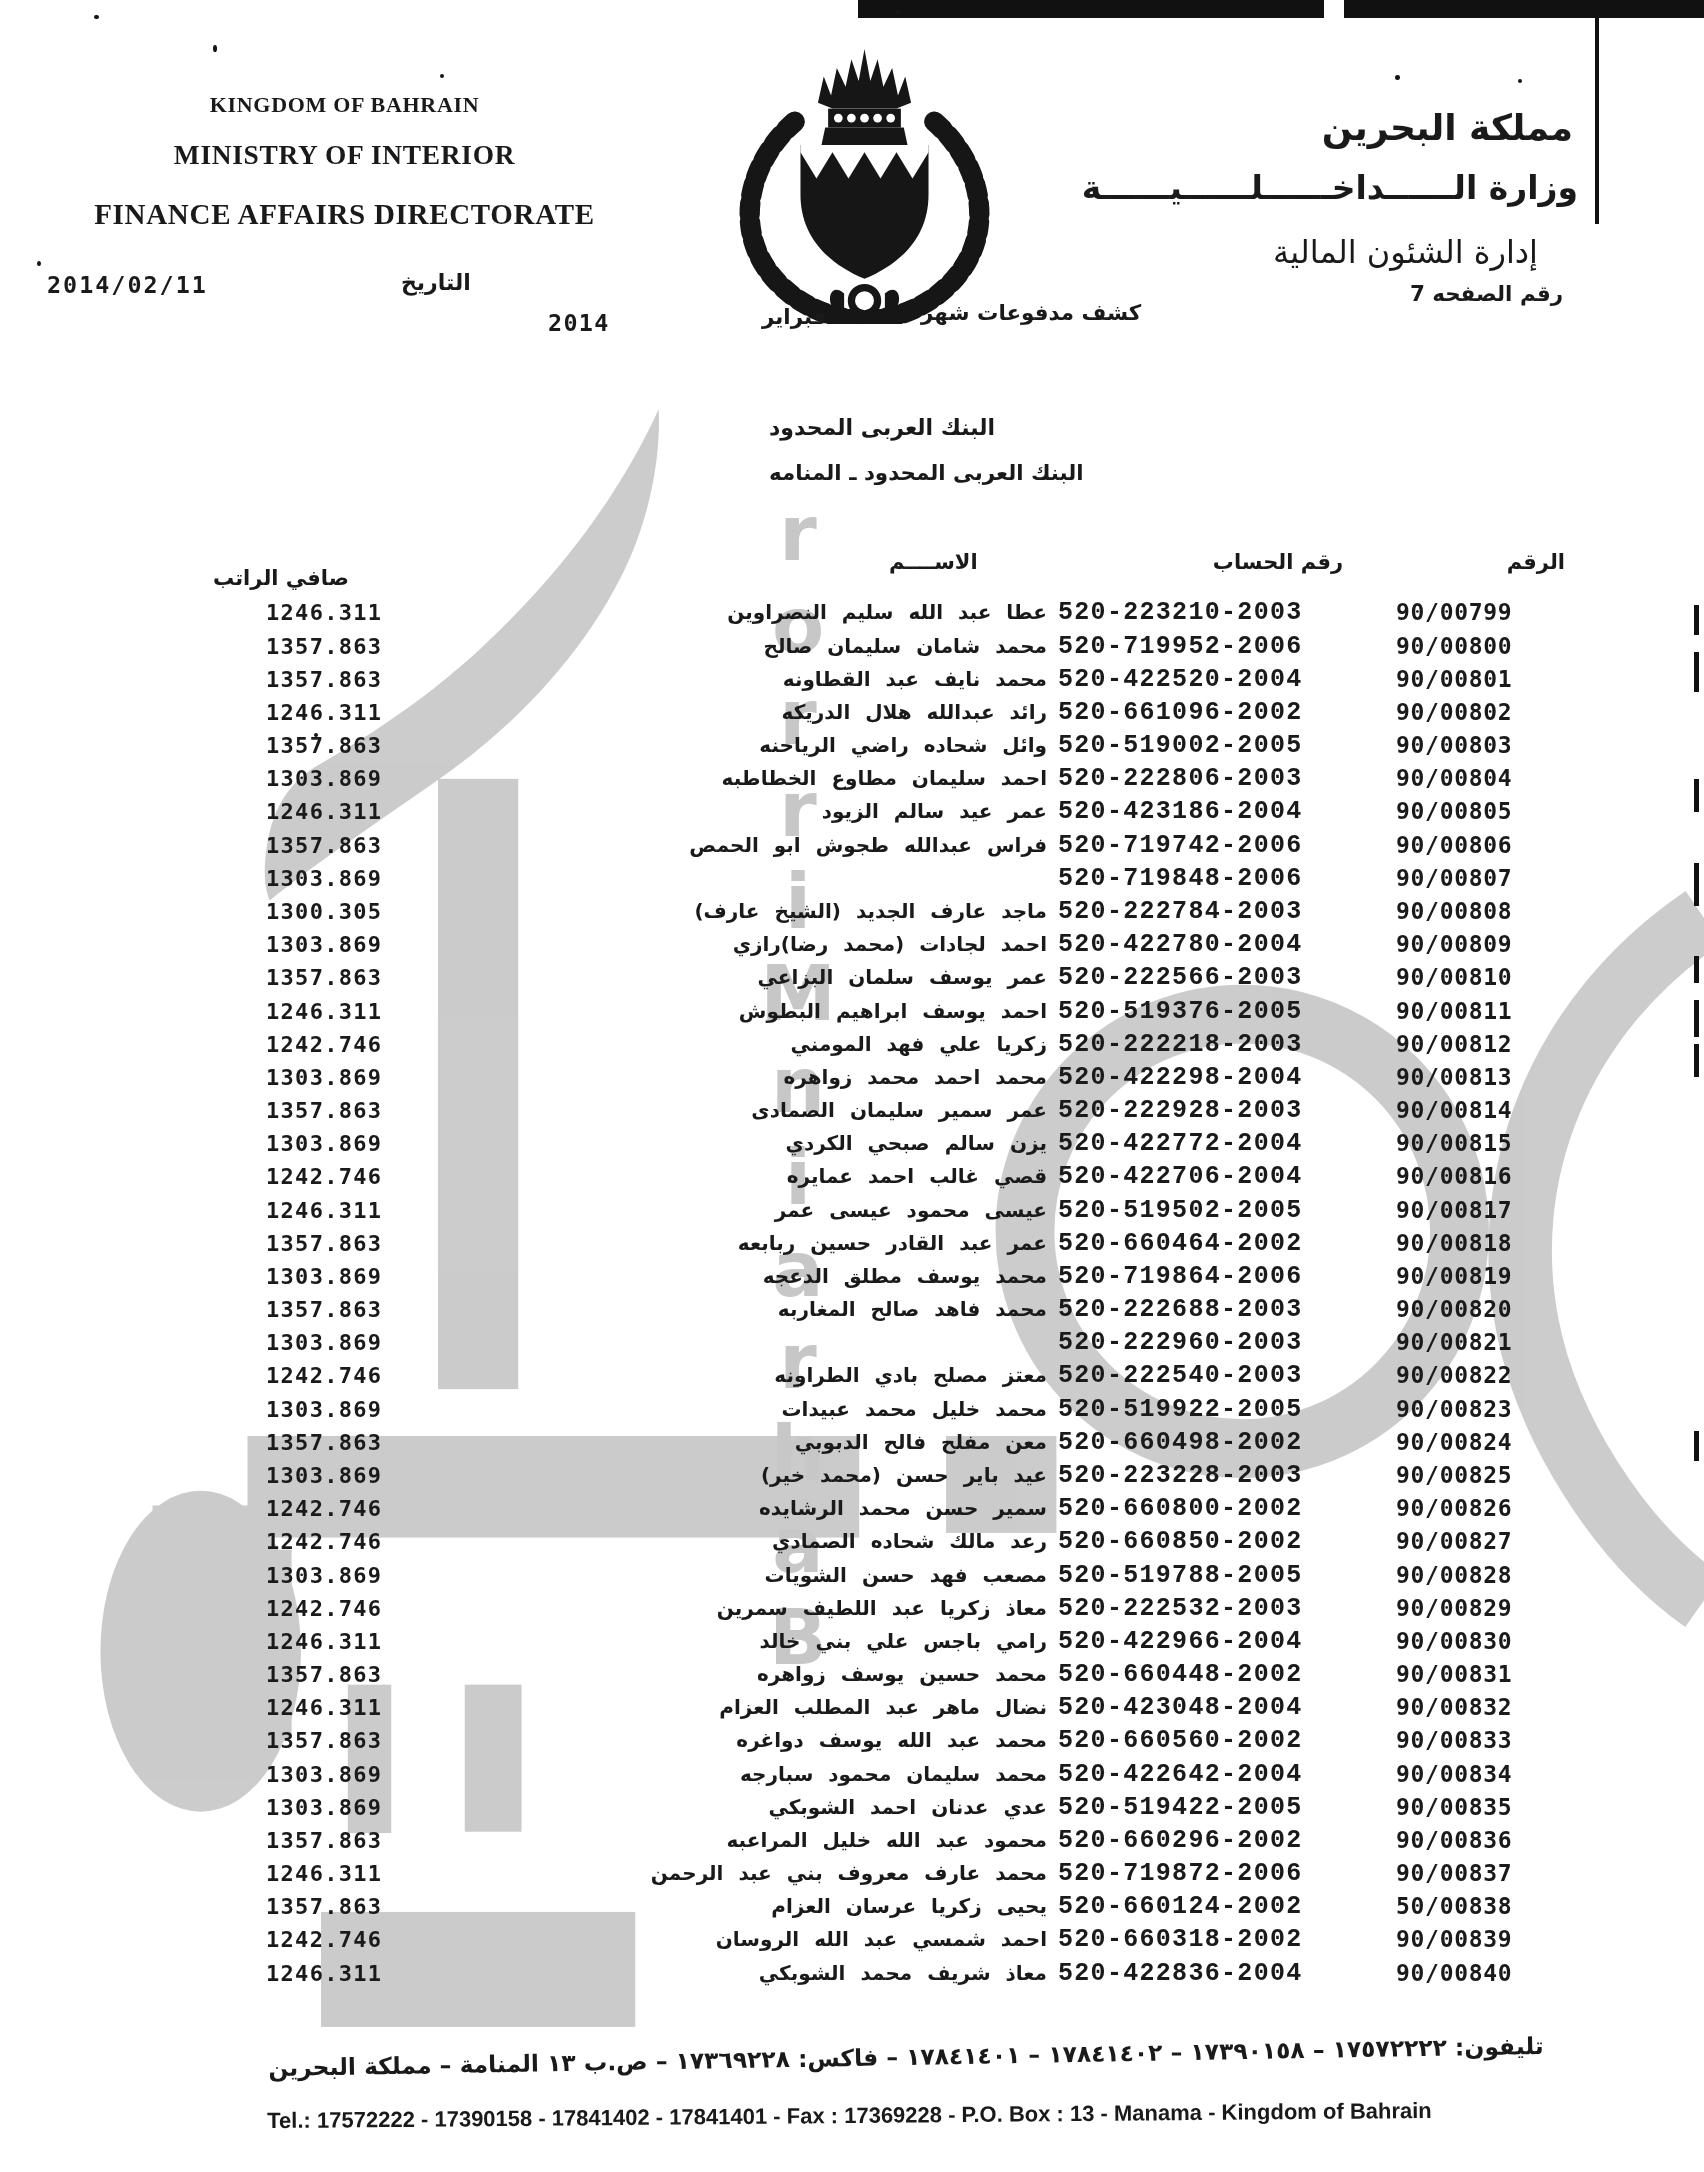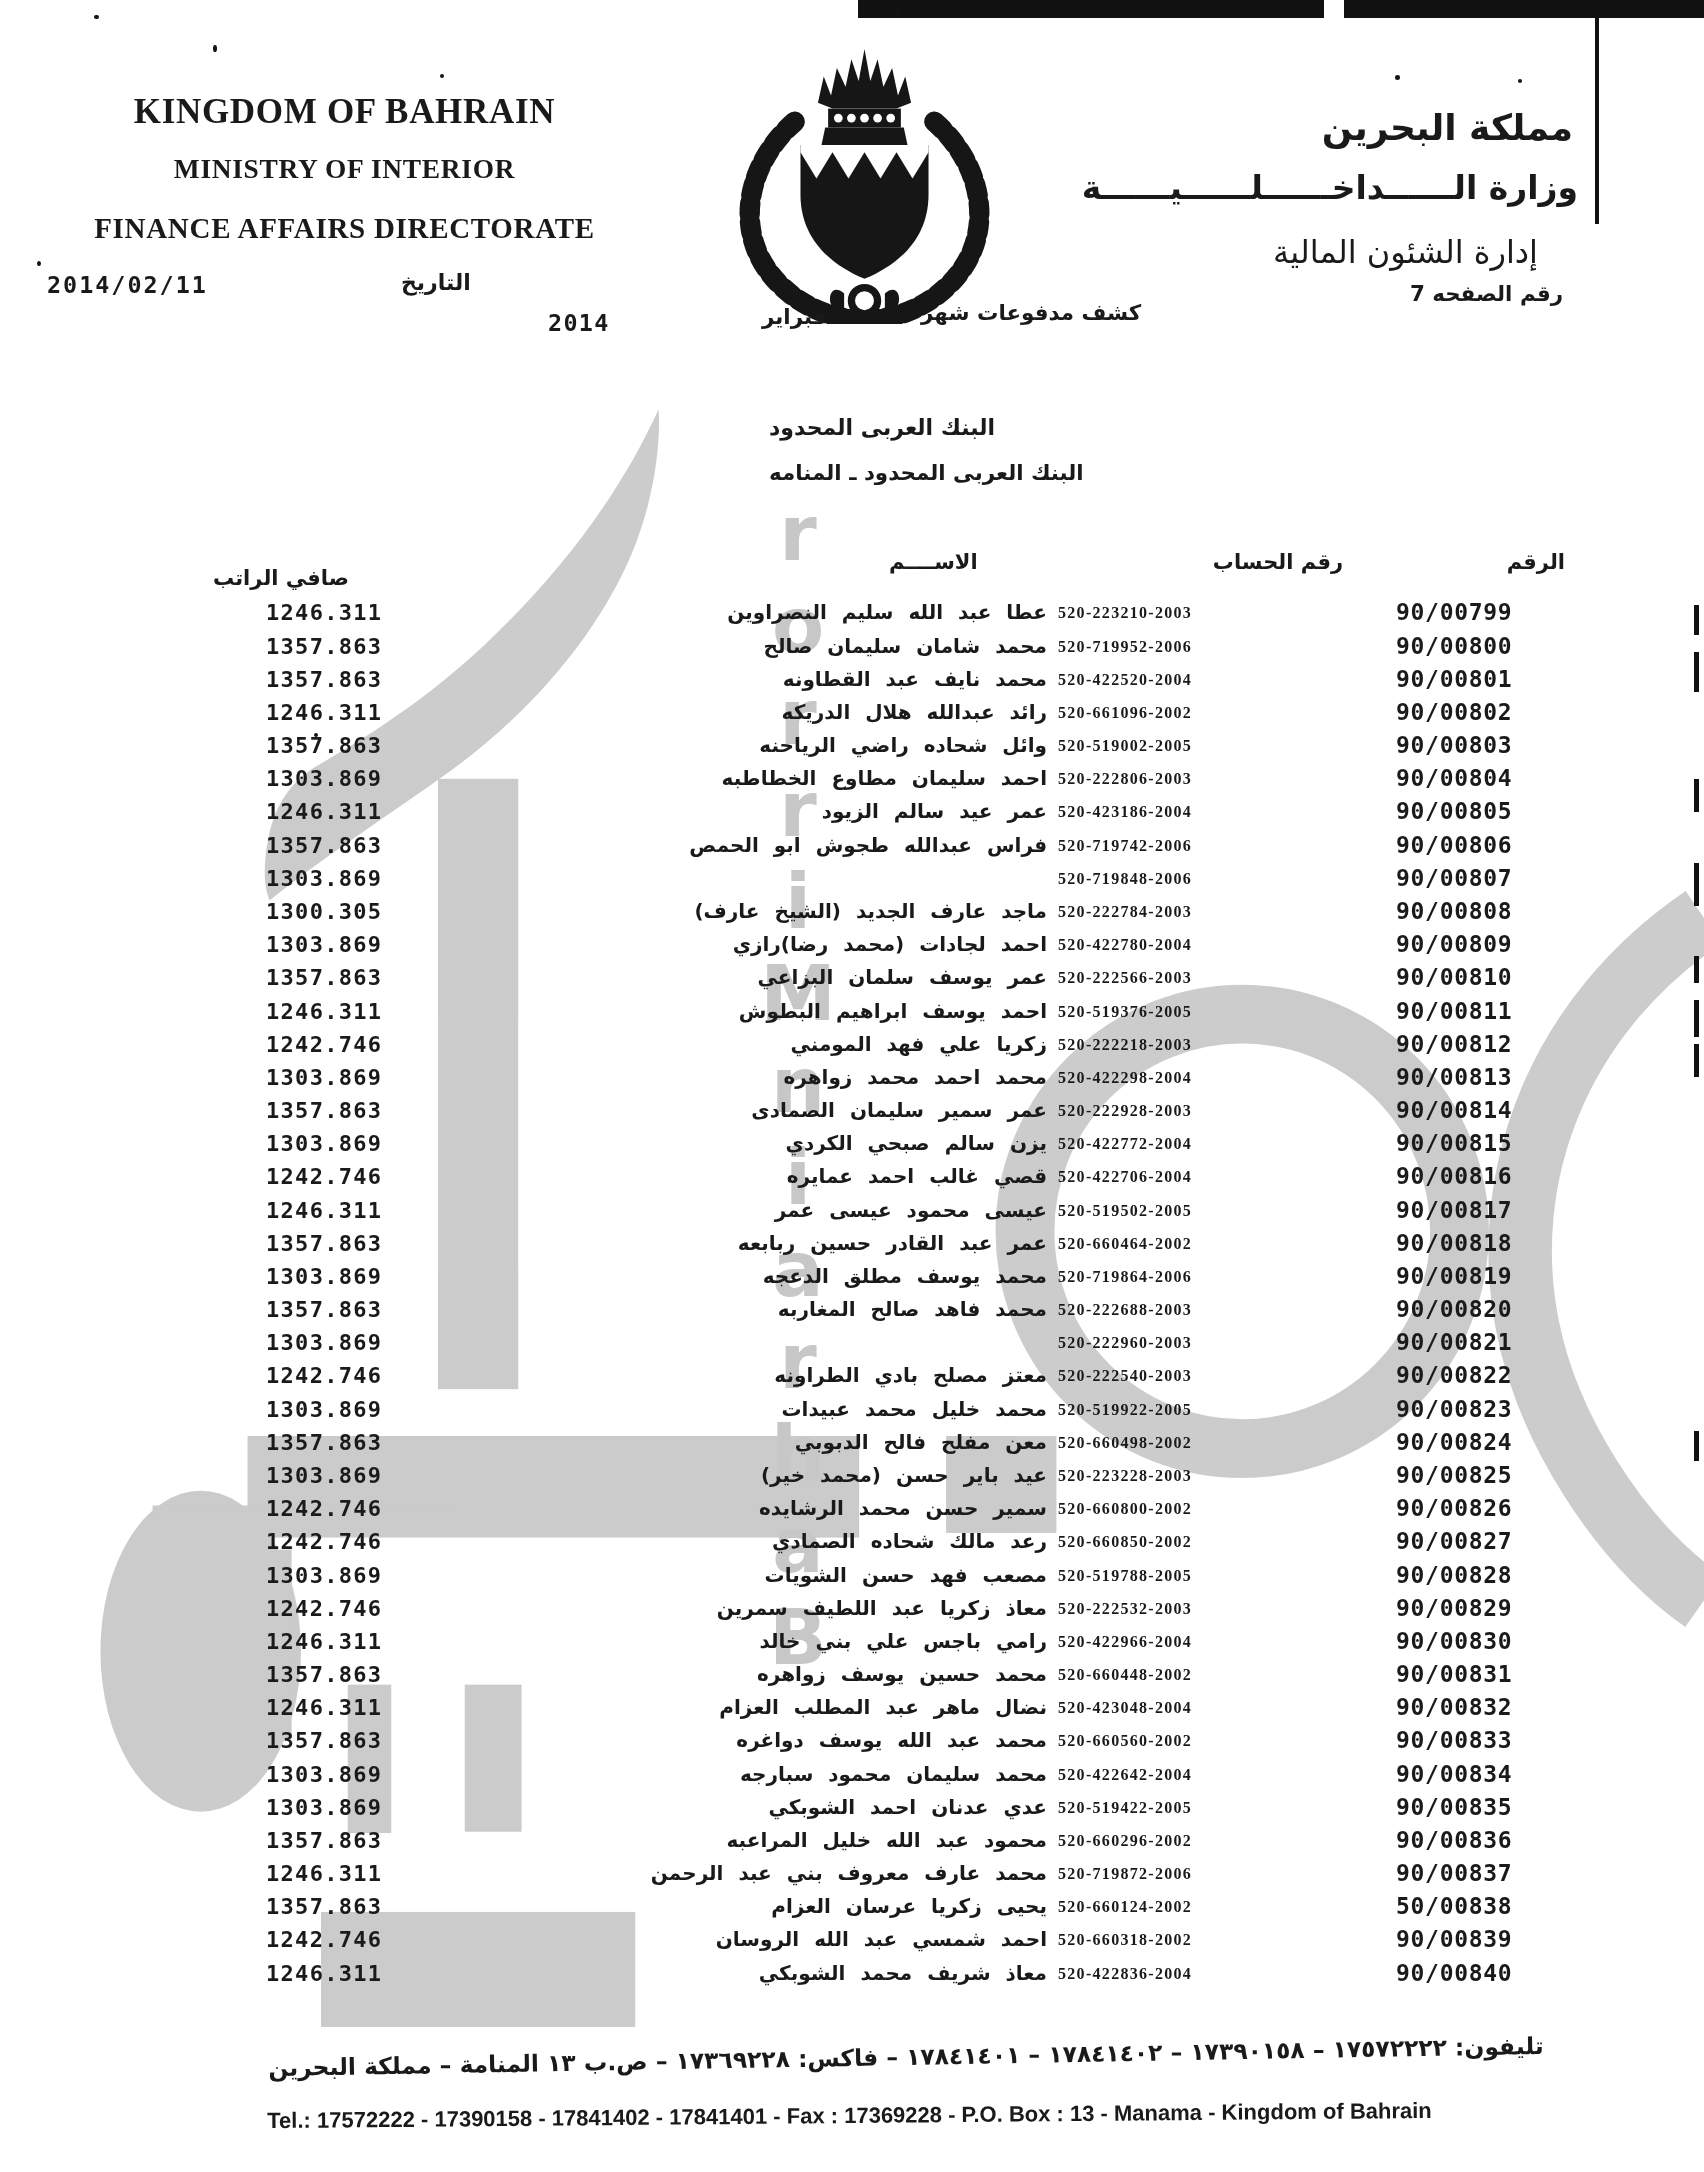--- a/index.html
+++ b/index.html
@@ -6,21 +6,21 @@
   body{width:1705px;height:2172px;position:relative;background:#fff;overflow:hidden;
        font-family:"DejaVu Sans",sans-serif;color:#1a1a1a;}
   .abs{position:absolute;white-space:nowrap;}
   .layer0{position:absolute;inset:0;z-index:0;}
   .layer1{position:absolute;inset:0;z-index:1;}
   .ar{font-family:"DejaVu Sans",sans-serif;direction:rtl;unicode-bidi:embed;}
   .mono{font-family:"DejaVu Sans Mono",monospace;}
   .serif{font-family:"Liberation Serif",serif;}
   
   .en-head{left:0;top:92px;width:689px;text-align:center;font-weight:bold;}
-  .en-head .l1{font-size:35px;letter-spacing:0.7px;}
+  .en-head .l1{font-size:22px;letter-spacing:0.7px;}
   .en-head .l2{font-size:27.4px;margin-top:22px;letter-spacing:0.7px;}
   .en-head .l3{font-size:29px;margin-top:27px;letter-spacing:0.7px;}
   
   .ar-l1{right:132px;top:107px;font-size:36px;font-weight:bold;}
   .ar-l2{right:127px;top:168px;font-size:33px;font-weight:bold;}
   .ar-l3{right:167px;top:233px;font-size:32px;font-weight:normal;}
   
   .date-val{left:47px;top:271px;font-size:23.4px;font-weight:bold;letter-spacing:2px;}
   .date-lbl{left:401px;top:270px;font-size:22px;font-weight:bold;}
   .page-lbl{right:142px;top:281px;font-size:21.4px;font-weight:bold;}
@@ -35,22 +35,22 @@
   .th-salary{left:213px;top:566px;width:215px;text-align:left;}
   .th-name{left:889px;top:550px;width:157px;text-align:left;}
   .th-account{left:1169px;top:550px;width:174px;}
   .th-serial{left:1486px;top:550px;width:79px;}
   
   .trow{position:absolute;left:0;width:1705px;height:33px;line-height:33px;}
   .c-salary{position:absolute;left:266px;width:167px;font-family:"DejaVu Sans Mono",monospace;
             font-size:22px;font-weight:bold;letter-spacing:1.3px;}
   .c-name{position:absolute;left:415px;width:632px;text-align:right;direction:rtl;
           font-size:20px;font-weight:bold;letter-spacing:1.3px;word-spacing:8px;}
-  .c-account{position:absolute;left:1058px;width:294px;font-family:Liberation Serif, serif;
-             font-size:16px;font-weight:bold;letter-spacing:1.3px;}
+  .c-account{position:absolute;left:1058px;width:294px;font-family:Liberation Mono, monospace;
+             font-size:25px;font-weight:bold;letter-spacing:1.3px;}
   .c-serial{position:absolute;left:1396px;width:174px;font-family:"DejaVu Sans Mono",monospace;
             font-size:23px;font-weight:bold;letter-spacing:0.7px;}
   
   .foot-ar{left:107px;top:2043px;width:1598px;text-align:center;font-size:23.4px;font-weight:bold;
            transform:rotate(-1deg);}
   .foot-en{left:6.7px;top:2103px;width:1685px;text-align:center;font-size:22px;font-weight:bold;
            font-family:"Liberation Sans",sans-serif;transform:rotate(-0.5deg);}
   
   .bar{position:absolute;background:#111;}
   .speck{position:absolute;background:#151515;border-radius:50%;}

